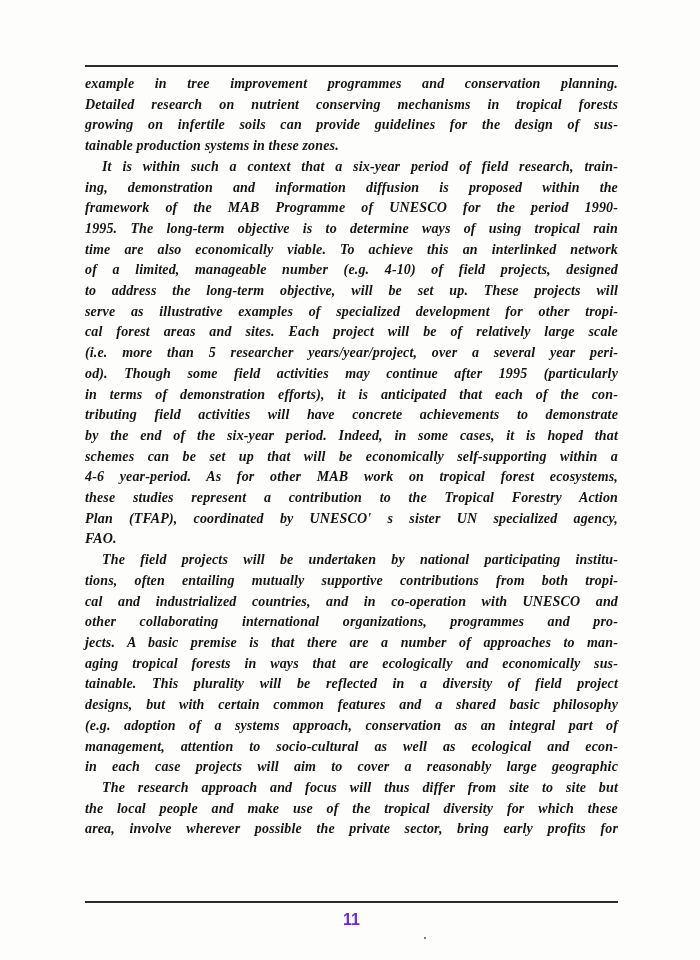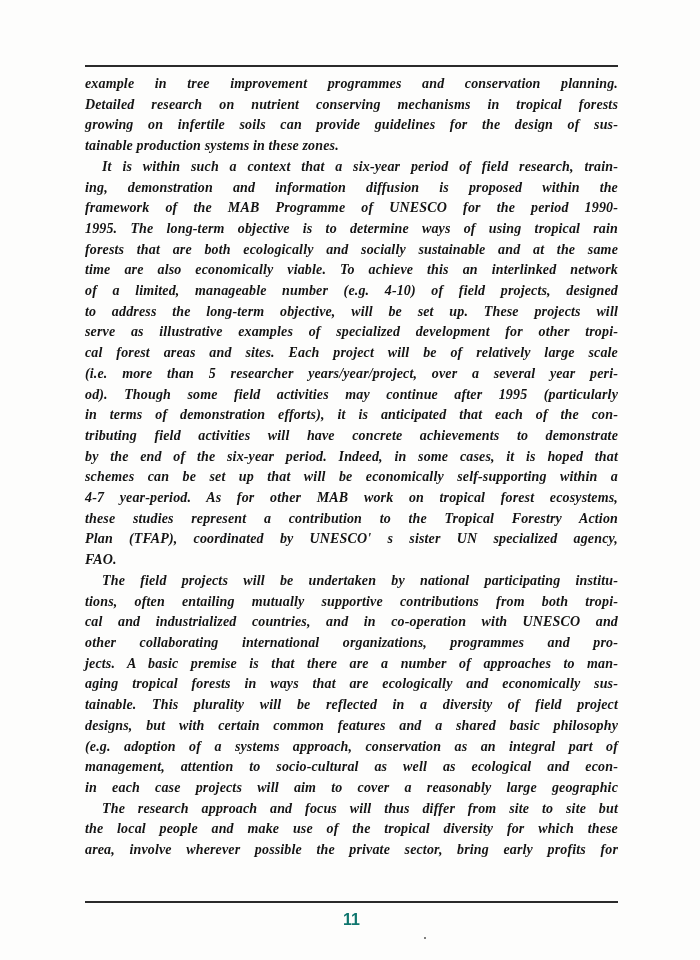--- a/index.html
+++ b/index.html
@@ -46,21 +46,21 @@
   .page-number {
     position: absolute;
     left: 85px;
     width: 533px;
     top: 911px;
     text-align: center;
     font-family: "Liberation Sans", sans-serif;
     font-weight: 700;
     font-style: normal;
     font-size: 16px;
-    color: #0f766e;
+    color: #6d28d9;
   }
   .ink-speck {
     position: absolute;
     left: 424px;
     top: 937px;
     width: 2px;
     height: 2px;
     background: #555555;
     border-radius: 50%;
   }
@@ -72,33 +72,32 @@
   <div class="rule rule-top"></div>
   <div class="text-block">
       <div class="line">example in tree improvement programmes and conservation planning.</div>
       <div class="line">Detailed research on nutrient conserving mechanisms in tropical forests</div>
       <div class="line">growing on infertile soils can provide guidelines for the design of sus-</div>
       <div class="line flush-left">tainable production systems in these zones.</div>
       <div class="line indent">It is within such a context that a six-year period of field research, train-</div>
       <div class="line">ing, demonstration and information diffusion is proposed within the</div>
       <div class="line">framework of the MAB Programme of UNESCO for the period 1990-</div>
       <div class="line">1995. The long-term objective is to determine ways of using tropical rain</div>
-      <div class="line">forests that are both ecologically and socially sustainable and at the same</div>
       <div class="line">time are also economically viable. To achieve this an interlinked network</div>
       <div class="line">of a limited, manageable number (e.g. 4-10) of field projects, designed</div>
       <div class="line">to address the long-term objective, will be set up. These projects will</div>
       <div class="line">serve as illustrative examples of specialized development for other tropi-</div>
       <div class="line">cal forest areas and sites. Each project will be of relatively large scale</div>
       <div class="line">(i.e. more than 5 researcher years/year/project, over a several year peri-</div>
       <div class="line">od). Though some field activities may continue after 1995 (particularly</div>
       <div class="line">in terms of demonstration efforts), it is anticipated that each of the con-</div>
       <div class="line">tributing field activities will have concrete achievements to demonstrate</div>
       <div class="line">by the end of the six-year period. Indeed, in some cases, it is hoped that</div>
       <div class="line">schemes can be set up that will be economically self-supporting within a</div>
-      <div class="line">4-7 year-period. As for other MAB work on tropical forest ecosystems,</div>
+      <div class="line">4-6 year-period. As for other MAB work on tropical forest ecosystems,</div>
       <div class="line">these studies represent a contribution to the Tropical Forestry Action</div>
       <div class="line">Plan (TFAP), coordinated by UNESCO' s sister UN specialized agency,</div>
       <div class="line flush-left">FAO.</div>
       <div class="line indent">The field projects will be undertaken by national participating institu-</div>
       <div class="line">tions, often entailing mutually supportive contributions from both tropi-</div>
       <div class="line">cal and industrialized countries, and in co-operation with UNESCO and</div>
       <div class="line">other collaborating international organizations, programmes and pro-</div>
       <div class="line">jects. A basic premise is that there are a number of approaches to man-</div>
       <div class="line">aging tropical forests in ways that are ecologically and economically sus-</div>
       <div class="line">tainable. This plurality will be reflected in a diversity of field project</div>

